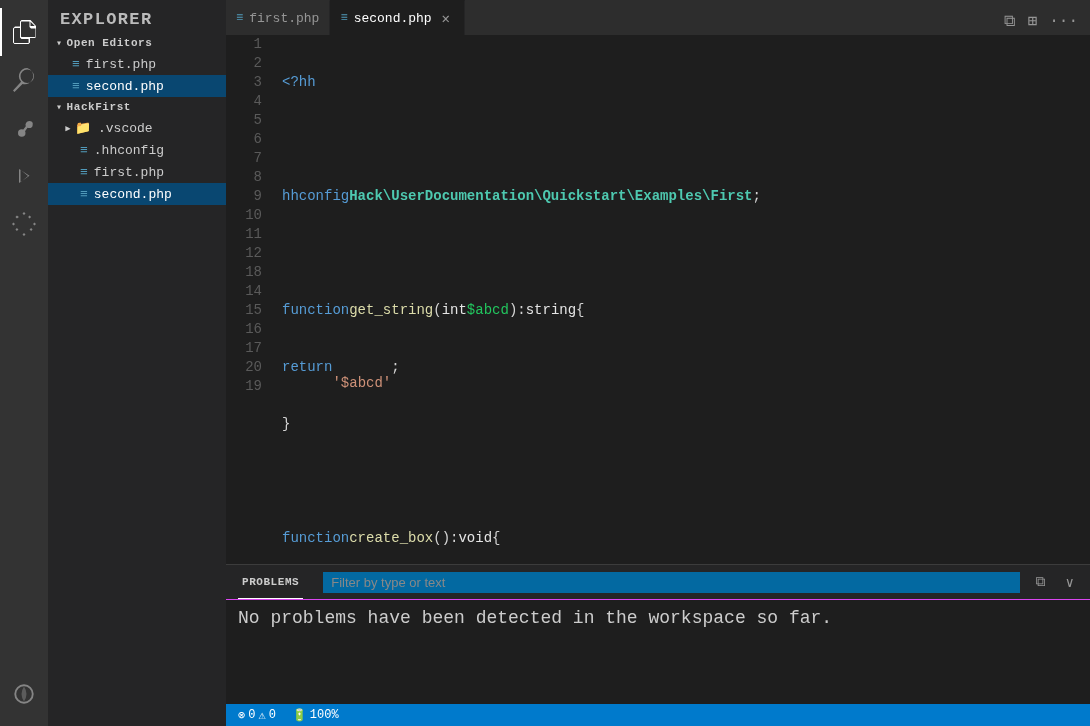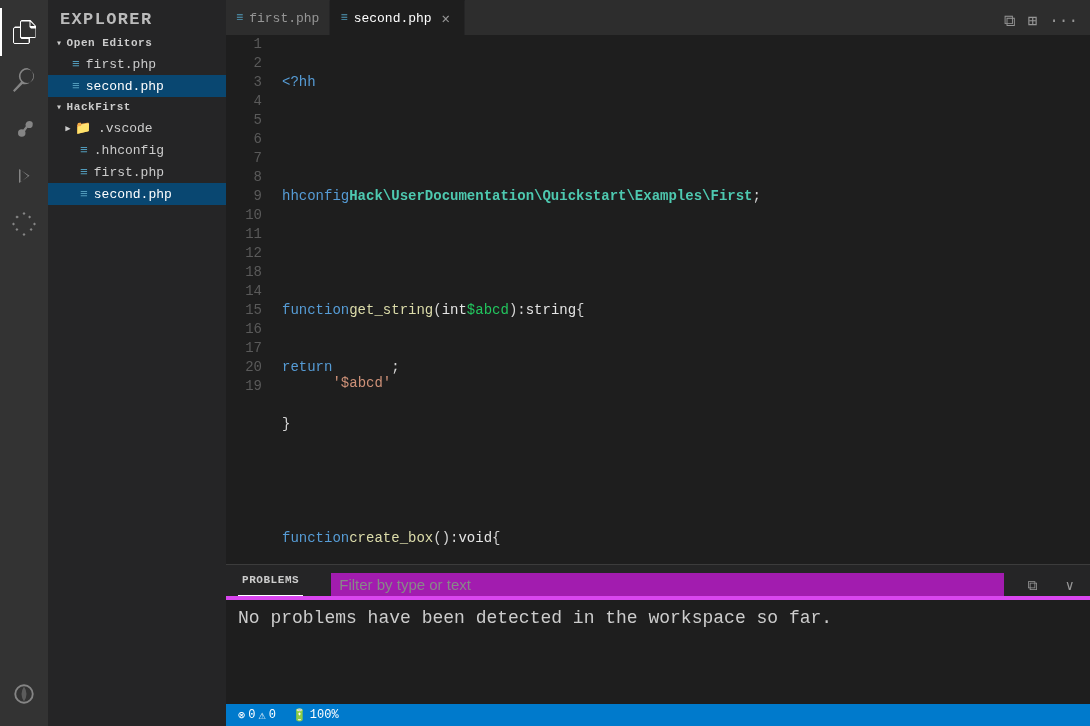--- a/index.html
+++ b/index.html
@@ -196,42 +196,42 @@
       background: #1e1e1e;
       border-top: 1px solid #3c3c3c;
       display: flex;
       flex-direction: column;
       flex-shrink: 0;
     }
     .panel-header {
       height: 35px;
       background: #252526;
       display: flex;
-      align-items: flex-end;
+      align-items: center;
       padding: 0 12px;
-      gap: 20px;
-      border-bottom: 4px solid #d946ef;
+      gap: 12px;
+      border-bottom: 1px solid #d946ef;
     }
     .panel-tab {
       font-size: 11px;
       color: #cccccc;
       font-weight: 600;
       letter-spacing: 0.05em;
       padding: 0 4px;
       height: 100%;
       display: flex;
       align-items: center;
       border-bottom: 1px solid #ffffff;
     }
     .panel-filter {
       flex: 1;
-      background: #a21caf;
+      background: #0369a1;
       border: none;
       color: #cccccc;
-      font-size: 15px;
+      font-size: 13px;
       padding: 3px 8px;
       outline: none;
       margin-left: 8px;
     }
     .panel-filter::placeholder { color: #888; }
     .panel-action-btn {
       color: #969696;
       font-size: 14px;
       cursor: pointer;
       padding: 2px 4px;

